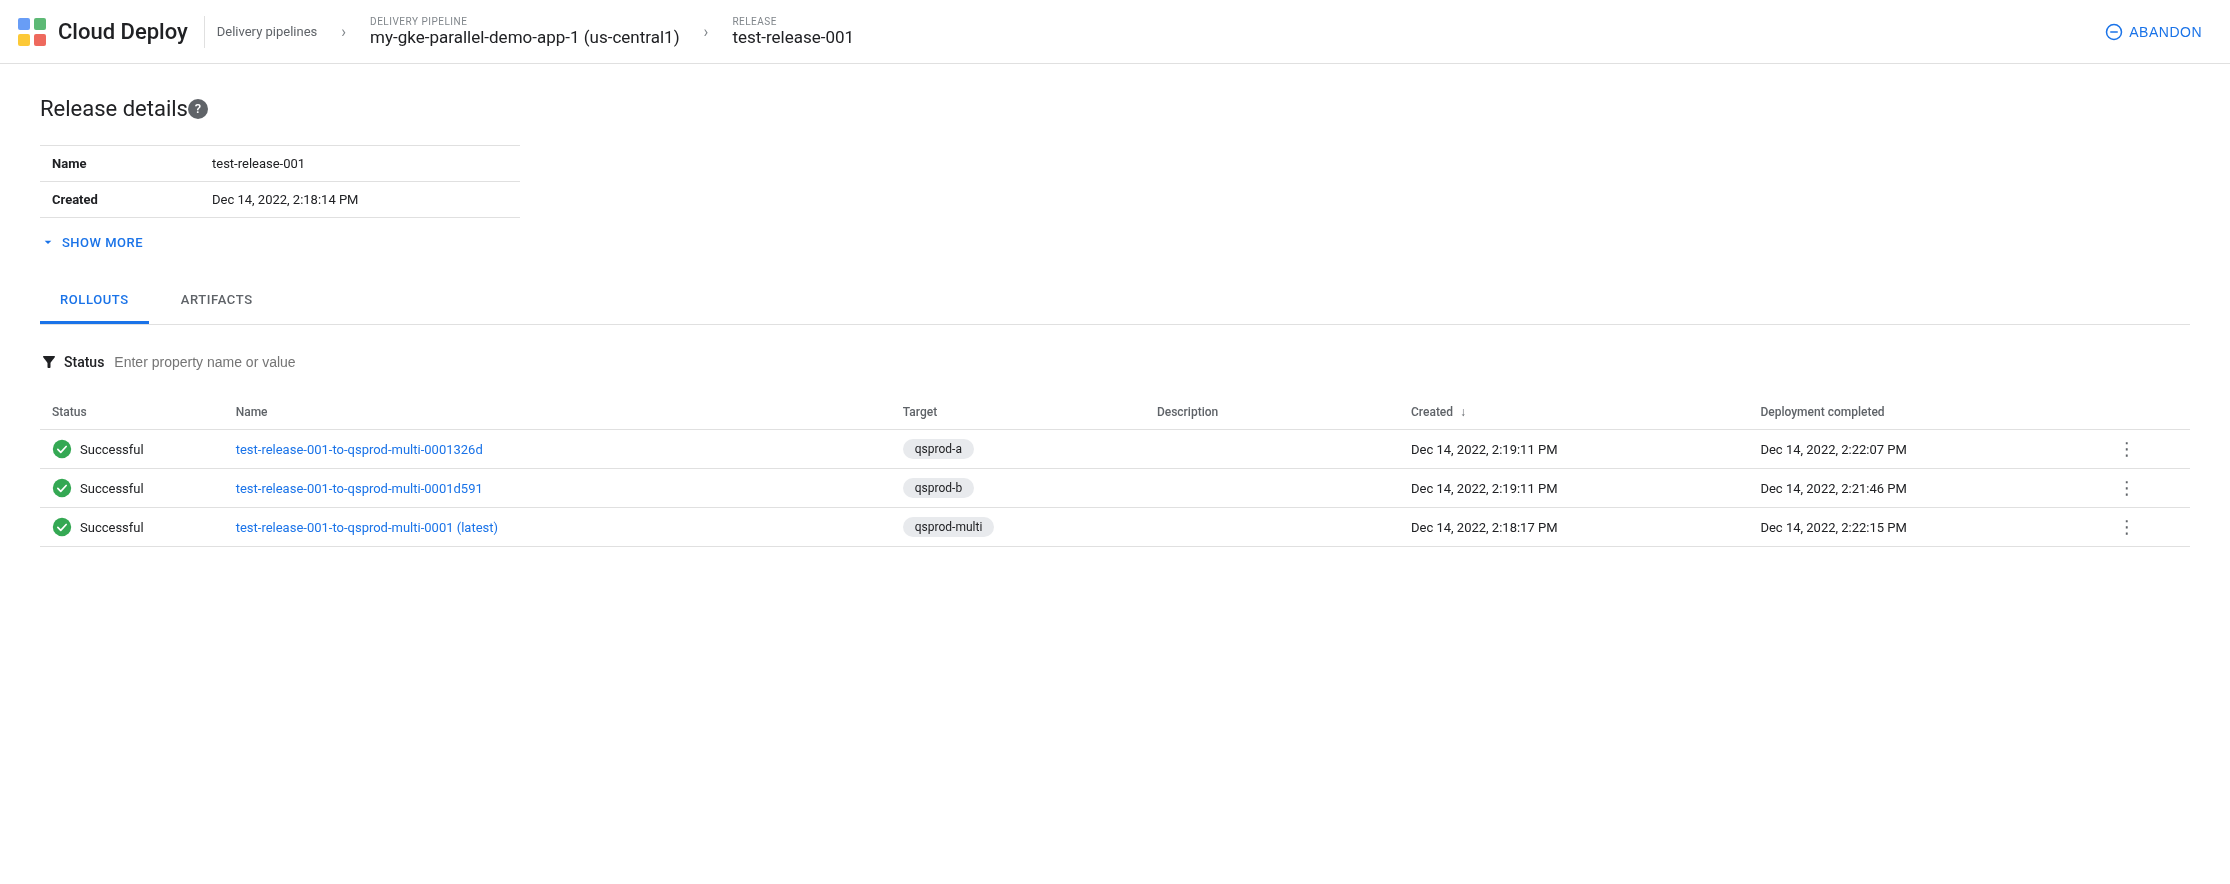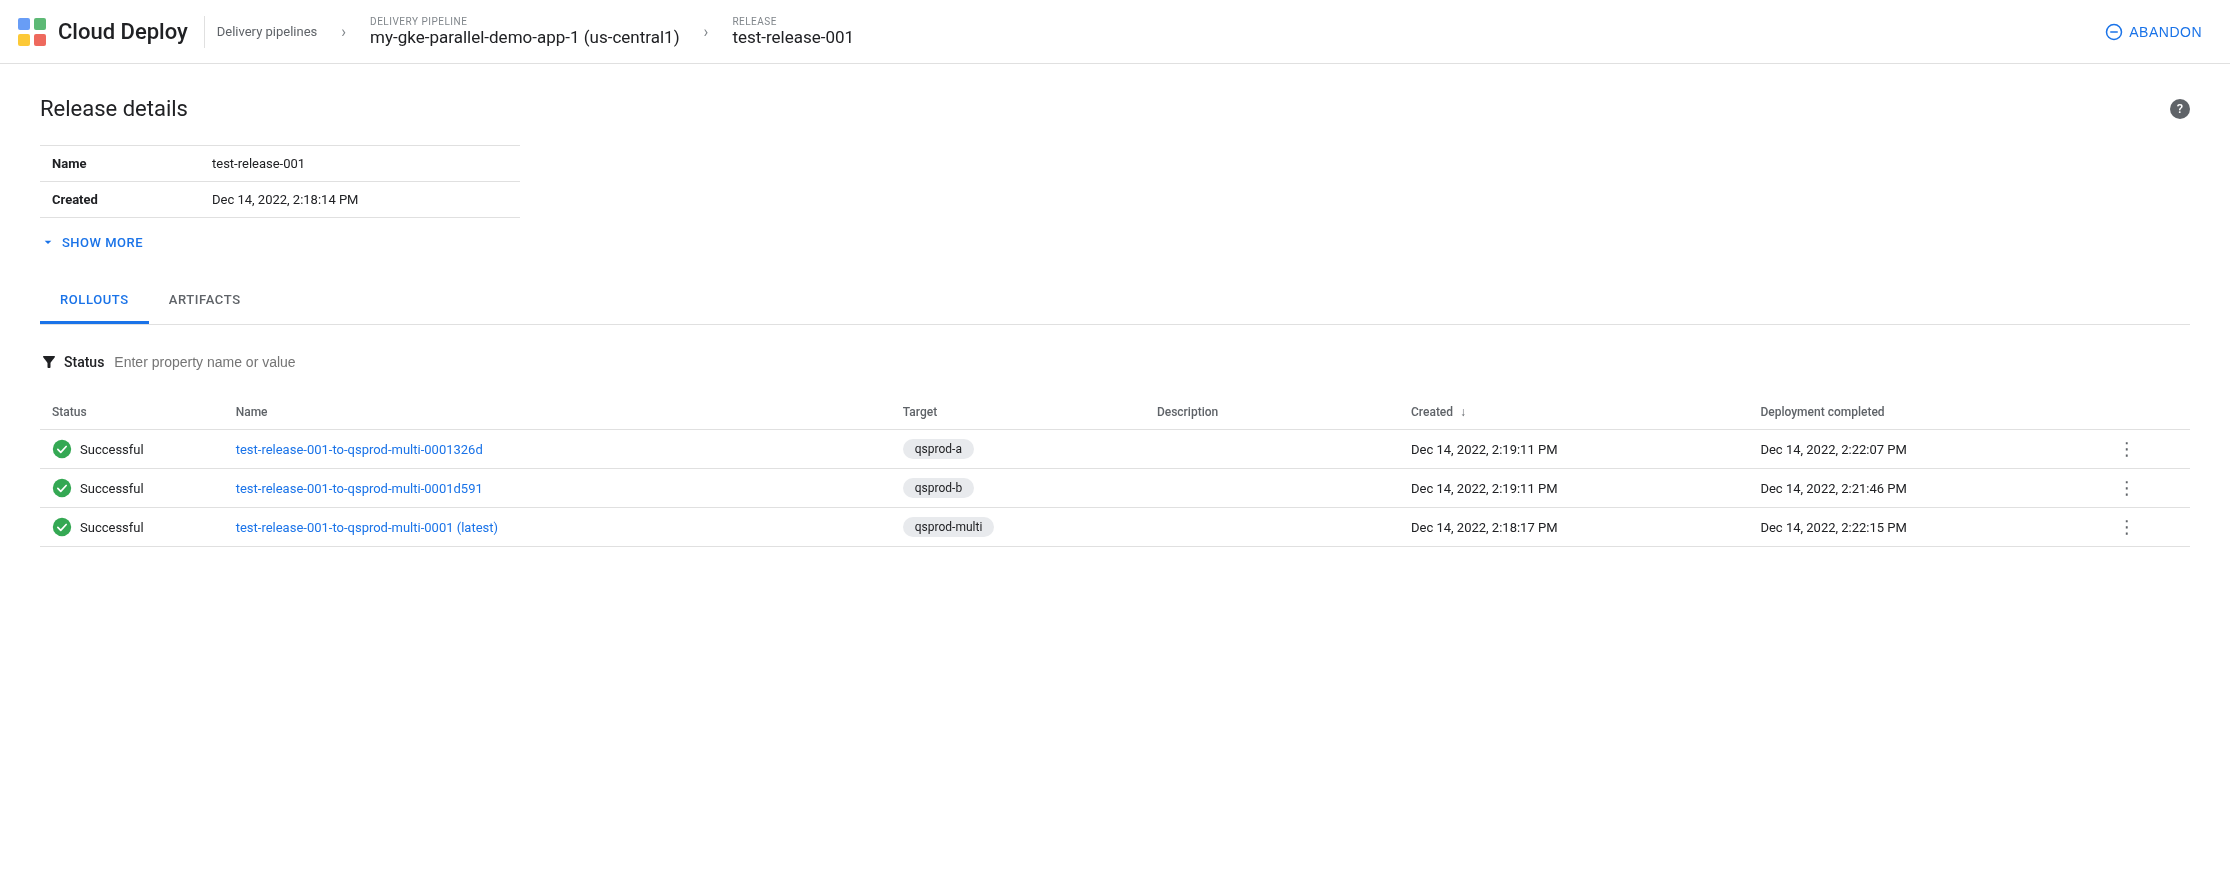--- a/index.html
+++ b/index.html
@@ -75,23 +75,21 @@
       letter-spacing: 0.5px;
     }
 
     
     .main {
       padding: 32px 40px;
     }
     .page-title-section {
       display: flex;
       align-items: center;
-      gap: 10px;
       margin-bottom: 24px;
-      justify-content: space-between;
     }
     .page-title {
       font-size: 22px;
       font-weight: 400;
       color: #202124;
     }
     .help-icon {
       width: 20px;
       height: 20px;
       border-radius: 50%;
@@ -148,21 +146,21 @@
       margin-bottom: 28px;
       text-transform: uppercase;
       letter-spacing: 0.5px;
     }
 
     
     .tabs {
       display: flex;
       border-bottom: 1px solid #e0e0e0;
       margin-bottom: 20px;
-      gap: 0;
+      gap: 12px;
     }
     .tab {
       padding: 14px 20px;
       font-size: 13px;
       font-weight: 500;
       color: #5f6368;
       cursor: pointer;
       border-bottom: 3px solid transparent;
       text-transform: uppercase;
       letter-spacing: 0.6px;

